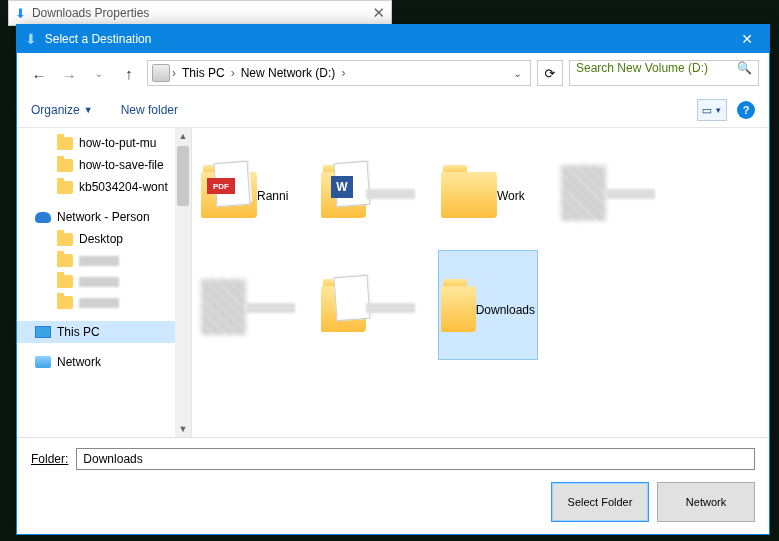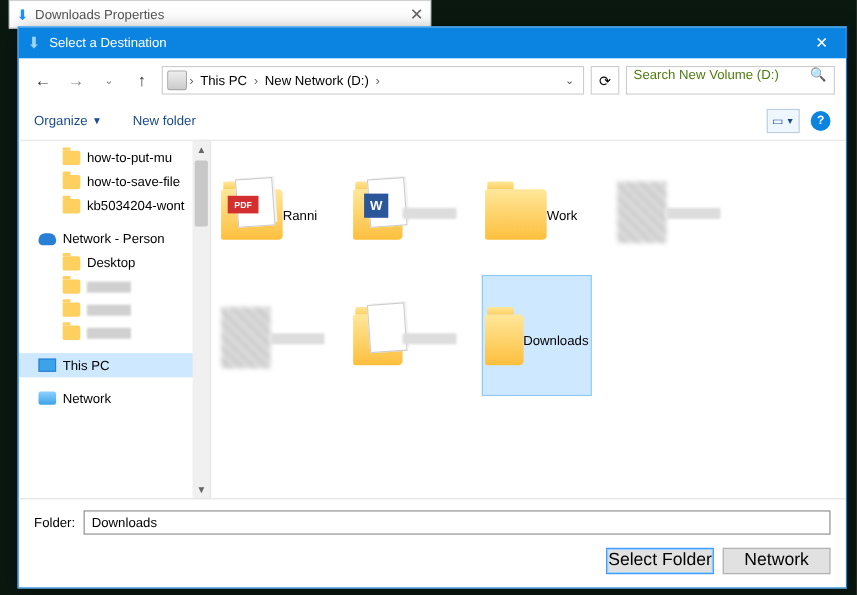--- a/index.html
+++ b/index.html
@@ -91,26 +91,26 @@
   content:""; position:absolute; top:-10px; left:14px; width:32px; height:42px; background:#fff;
   border:1px solid #ccc; transform: rotate(-4deg); box-shadow: 3px -2px 0 -1px #f4f4f4;
 }
 .badge-pdf { position:absolute; top:6px; left:6px; width:28px; height:16px; background:#d32f2f; color:#fff; font-size:8px; font-weight:bold; display:flex; align-items:center; justify-content:center; z-index:2; }
 .badge-word { position:absolute; top:4px; left:10px; width:22px; height:22px; background:#2b579a; color:#fff; font-size:12px; font-weight:bold; display:flex; align-items:center; justify-content:center; z-index:2; }
 .blur-box { width: 56px; height: 56px; background: repeating-linear-gradient(45deg,#ddd,#ddd 4px,#ccc 4px,#ccc 8px); filter: blur(2px); margin-top: 4px; }
 .blur-label { width: 60px; height: 10px; background: #ddd; filter: blur(1px); margin-top: 6px; }
 
 .footer { border-top: 1px solid #e0e0e0; padding: 10px 14px 12px; }
 .folder-row { display: flex; align-items: center; gap: 8px; font-size: 12px; margin-bottom: 12px; }
-.folder-row label { width: auto; }
+.folder-row label { width: auto; text-decoration: underline; }
 .folder-input { flex: 1; height: 22px; border: 1px solid #888; padding: 0 6px; font-size: 12px; }
 .btn-row { display: flex; justify-content: flex-end; gap: 8px; }
 .btn {
-  min-width: 98px; height: 24px; border: 1px solid #adadad; background: #e1e1e1;
-  font-size: 16px; display: flex; align-items: center; justify-content: center;
+  min-width: 98px; height: 40px; border: 1px solid #adadad; background: #e1e1e1;
+  font-size: 11px; display: flex; align-items: center; justify-content: center;
 }
 .btn.primary { border: 1px solid #3399ff; box-shadow: inset 0 0 0 1px #99d1ff; }
 </style>
 </head>
 <body>
 
 <div class="parent-window">
   <span class="arrow">⬇</span>
   <span>Downloads Properties</span>
   <span class="close">✕</span>

